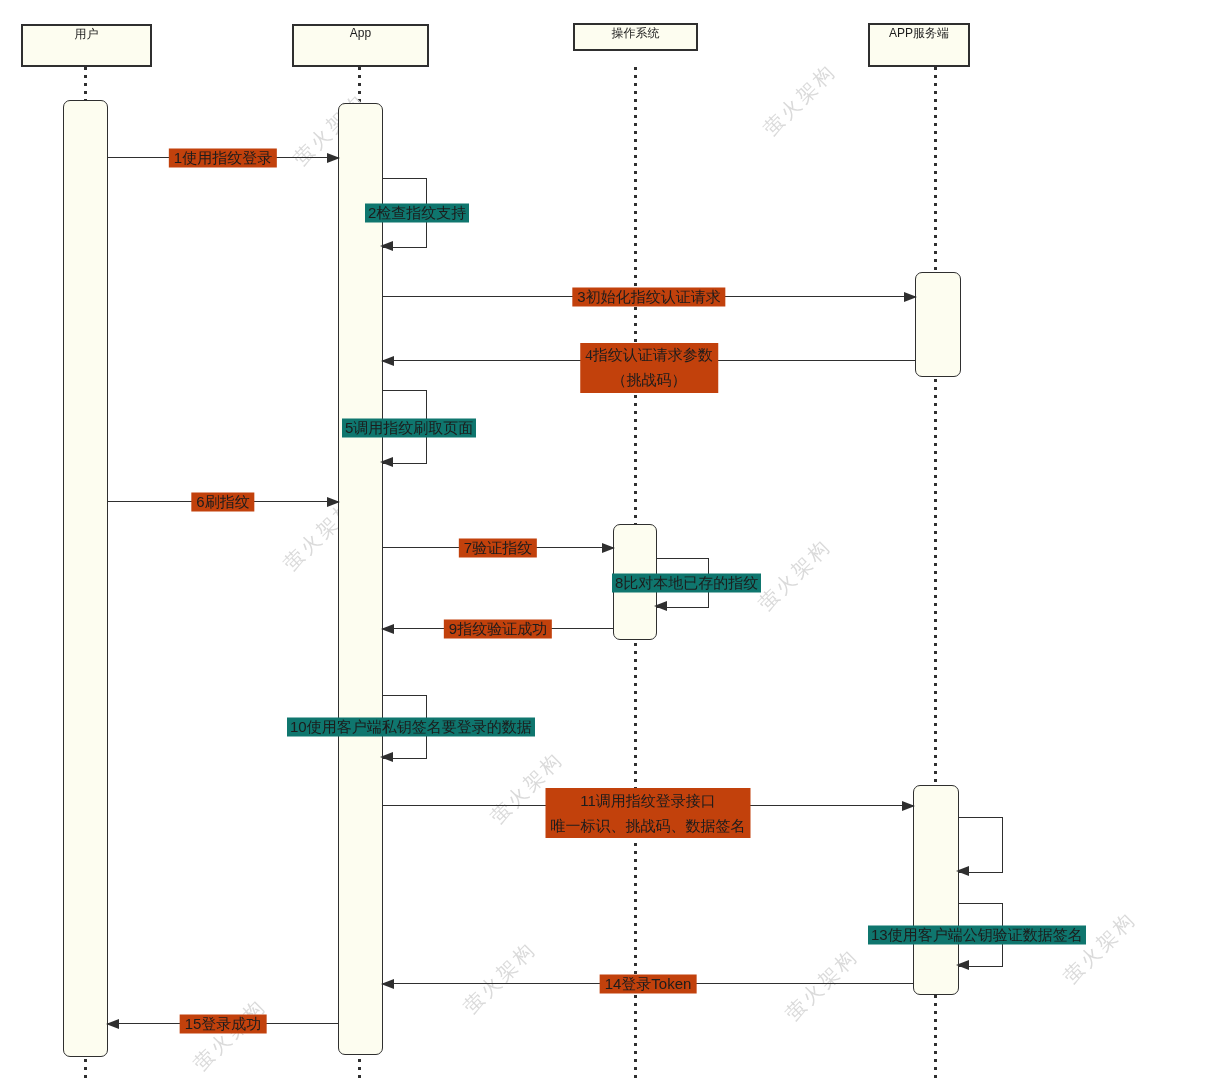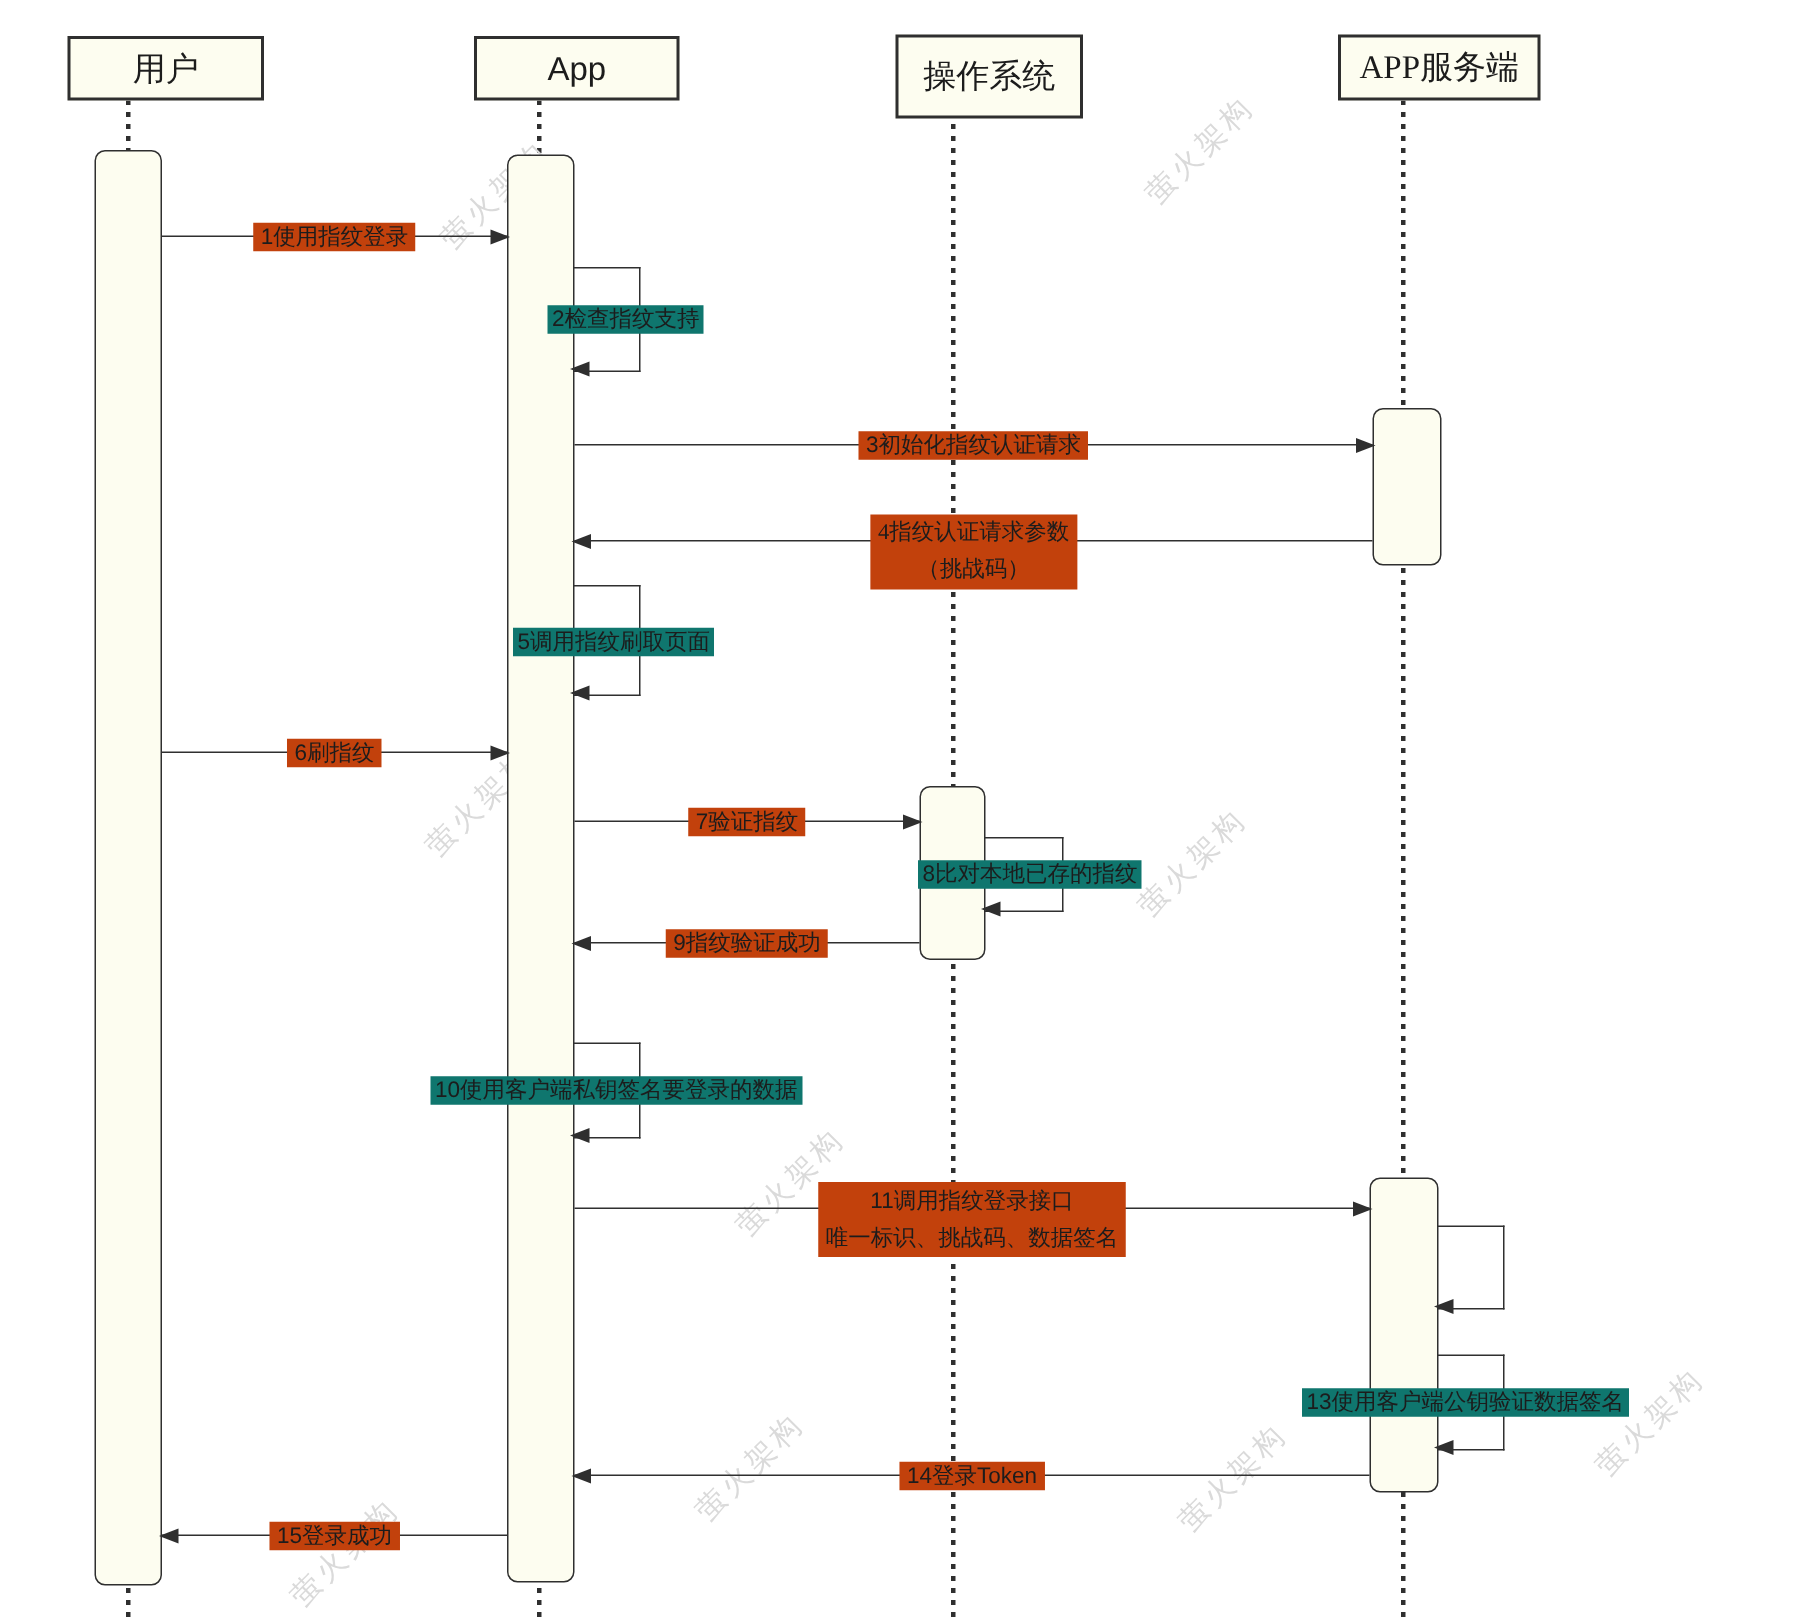--- a/index.html
+++ b/index.html
@@ -7,22 +7,22 @@
     --line:#2f2f2f;
     --text:#1c1c1c;
   }
   html,body{margin:0;padding:0;background:#fff;}
   #stage{
     position:relative;width:1206px;height:1080px;background:#fff;overflow:hidden;
     font-family:"Liberation Sans","DejaVu Sans",sans-serif;color:var(--text);
   }
   .actor{
     position:absolute;box-sizing:border-box;background:var(--fill);
-    border:2px solid var(--line);display:flex;align-items:center;justify-content:center;
-    font-size:22px;z-index:2;margin-left:24px;
+    border:2px solid var(--line);display:flex;align-items:flex-start;justify-content:center;
+    font-size:12px;z-index:2;
   }
   .lifeline{
     position:absolute;width:3px;z-index:0;
     background-image:repeating-linear-gradient(to bottom,var(--line) 0 3px,transparent 3px 8px);
   }
   .bar{
     position:absolute;box-sizing:border-box;background:var(--fill);
     border:1.6px solid var(--line);border-radius:7px;z-index:2;
   }
   .msg{position:absolute;height:0;border-top:1.6px solid var(--line);z-index:3;}
@@ -67,24 +67,24 @@
   <div class="lifeline" style="left:358px;top:67px;height:1013px;"></div>
   <div class="lifeline" style="left:634px;top:67px;height:1013px;"></div>
   <div class="lifeline" style="left:934px;top:67px;height:1013px;"></div>
 
   <div class="actor" style="left:21px;top:24px;width:131px;height:43px;">
     <span>用户</span>
   </div>
   <div class="actor" style="left:292px;top:24px;width:137px;height:43px;">
     <span>App</span>
   </div>
-  <div class="actor" style="left:573px;top:23px;width:125px;height:56px;">
+  <div class="actor" style="left:573px;top:23px;width:125px;height:28px;">
     <span>操作系统</span>
   </div>
-  <div class="actor" style="left:868px;top:23px;width:135px;height:44px;font-family:Liberation Serif, serif;">
+  <div class="actor" style="left:868px;top:23px;width:102px;height:44px;">
     <span>APP服务端</span>
   </div>
 
   <div class="bar" style="left:63px;top:100px;width:45px;height:957px;"></div>
   <div class="bar" style="left:338px;top:103px;width:45px;height:952px;"></div>
   <div class="bar" style="left:613px;top:524px;width:44px;height:116px;"></div>
   <div class="bar" style="left:915px;top:272px;width:46px;height:105px;"></div>
   <div class="bar" style="left:913px;top:785px;width:46px;height:210px;"></div>
 
   <div class="msg right" style="left:108px;top:157px;width:230px;">

